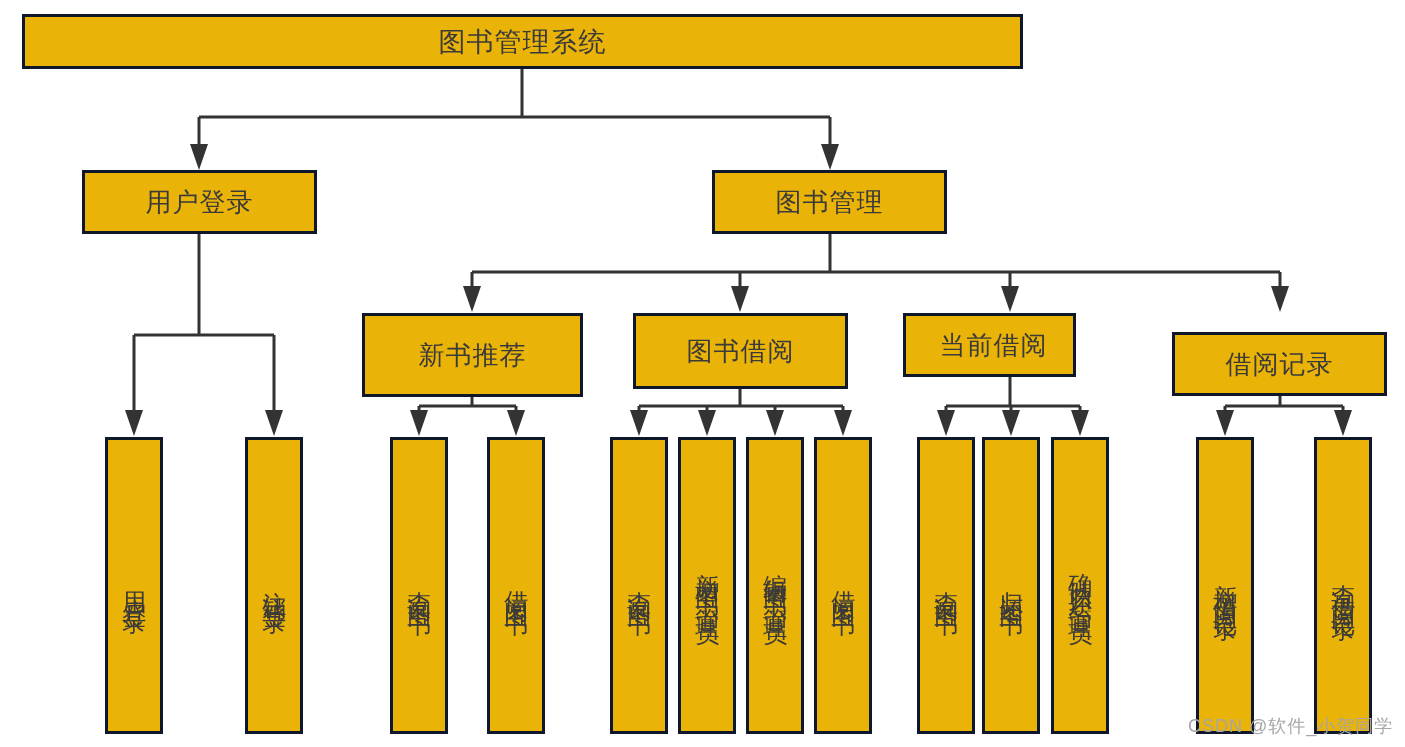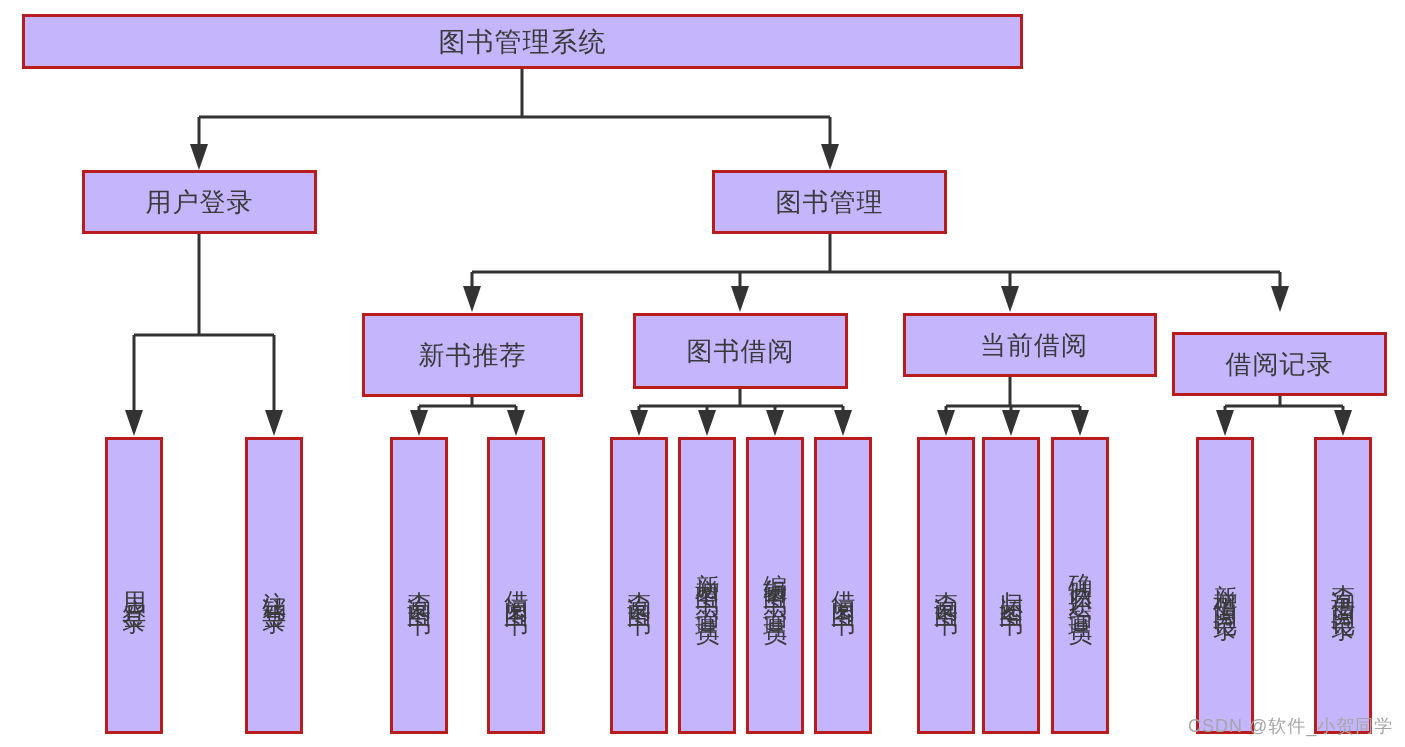--- a/index.html
+++ b/index.html
@@ -18,22 +18,22 @@
   }
   svg.connectors path.ln {
     fill: none;
     stroke: #333333;
     stroke-width: 3;
   }
   svg.connectors polygon.arrow { fill: #333333; stroke: none; }
   .box {
     position: absolute;
     box-sizing: border-box;
-    border: 3px solid #b91c1c;
-    background: #c4b5fd;
+    border: 3px solid #0f172a;
+    background: #eab308;
     color: #3a3a3a;
     display: flex;
     align-items: center;
     justify-content: center;
     text-align: left;
   }
   .hbox { font-size: 26px; letter-spacing: 1px; }
   .hbox.root-box { font-size: 27px; }
   .vbox {
     writing-mode: vertical-rl;
@@ -44,21 +44,21 @@
     top: 437px;
     height: 297px;
     width: 58px;
   }
   
   .root-box        { left: 22px;  top: 14px;  width: 1001px; height: 55px; }
   .n-user-login    { left: 82px;  top: 170px; width: 235px;  height: 64px; }
   .n-book-mgmt     { left: 712px; top: 170px; width: 235px;  height: 64px; }
   .n-new-book-rec  { left: 362px; top: 313px; width: 221px;  height: 84px; }
   .n-book-borrow   { left: 633px; top: 313px; width: 215px;  height: 76px; }
-  .n-cur-borrow    { left: 903px; top: 313px; width: 254px;  height: 64px; padding-left: 8px; }
+  .n-cur-borrow    { left: 903px; top: 313px; width: 173px;  height: 64px; padding-left: 8px; }
   .n-borrow-rec    { left: 1172px;top: 313px; width: 215px;  height: 64px; margin-top: 19px; }
   
   .v1  { left: 105px;  }
   .v2  { left: 245px;  }
   .v3  { left: 390px;  }
   .v4  { left: 487px;  }
   .v5  { left: 610px;  }
   .v6  { left: 678px;  }
   .v7  { left: 746px;  }
   .v8  { left: 814px;  }

